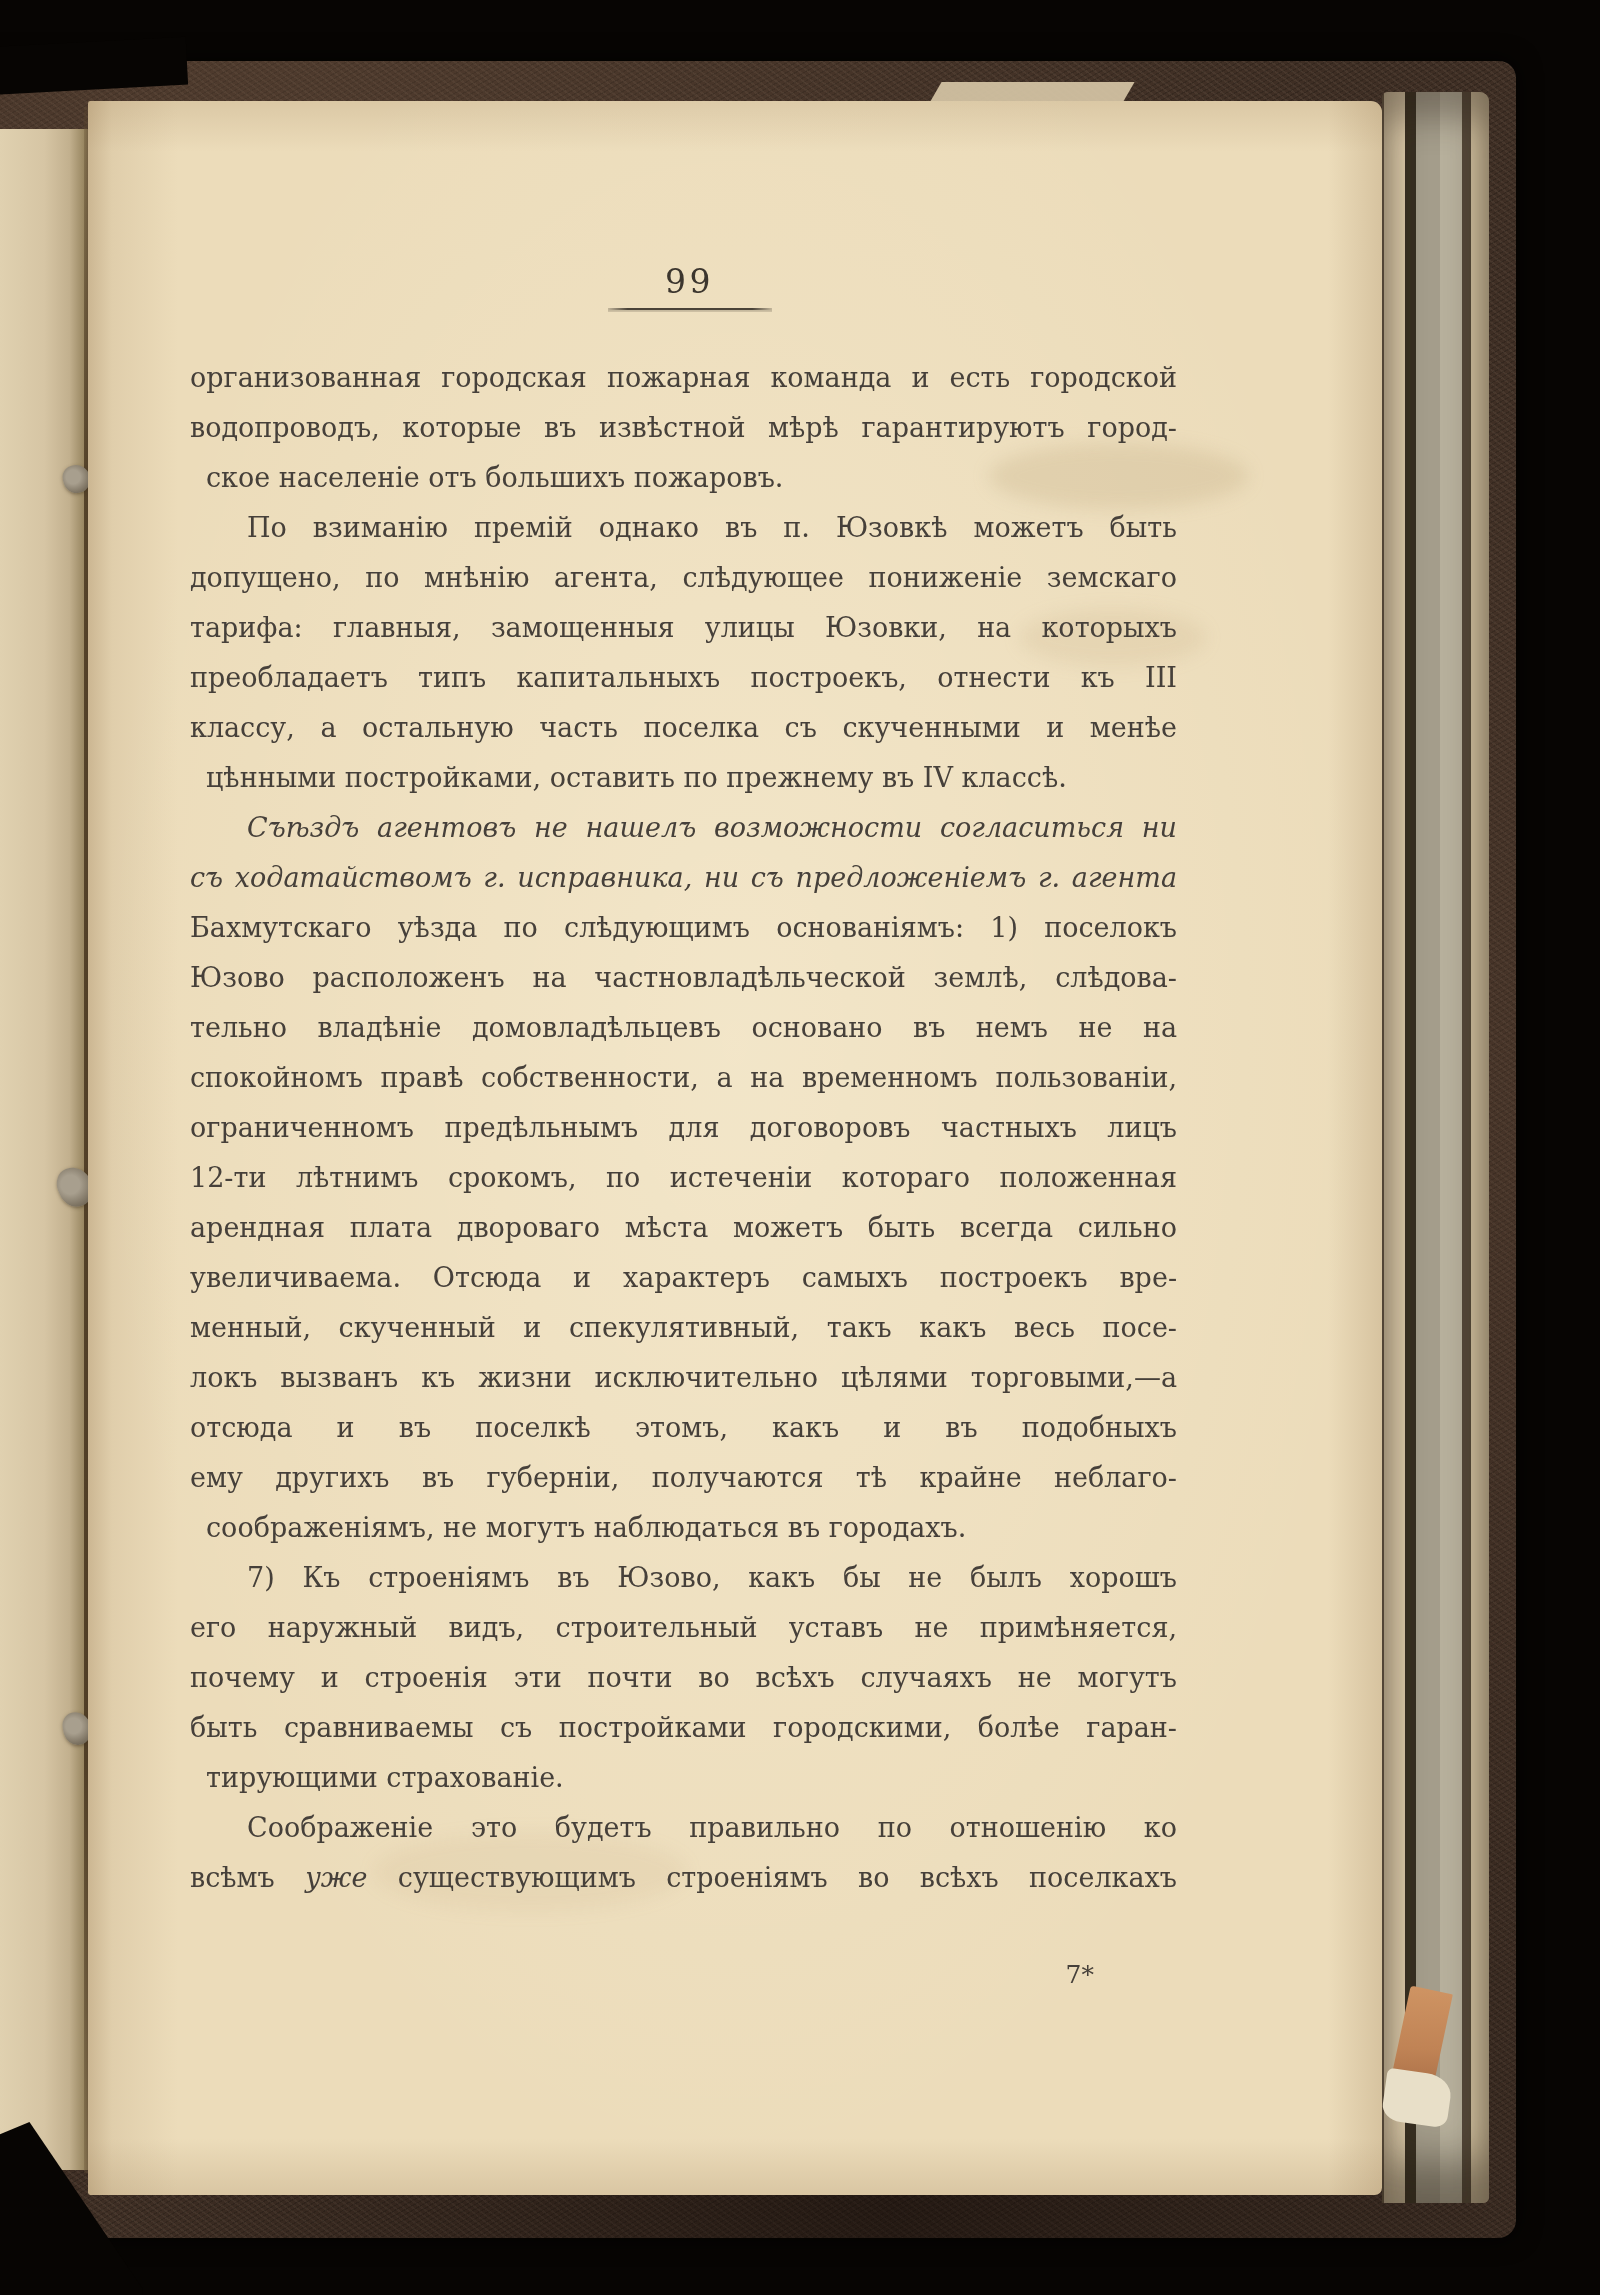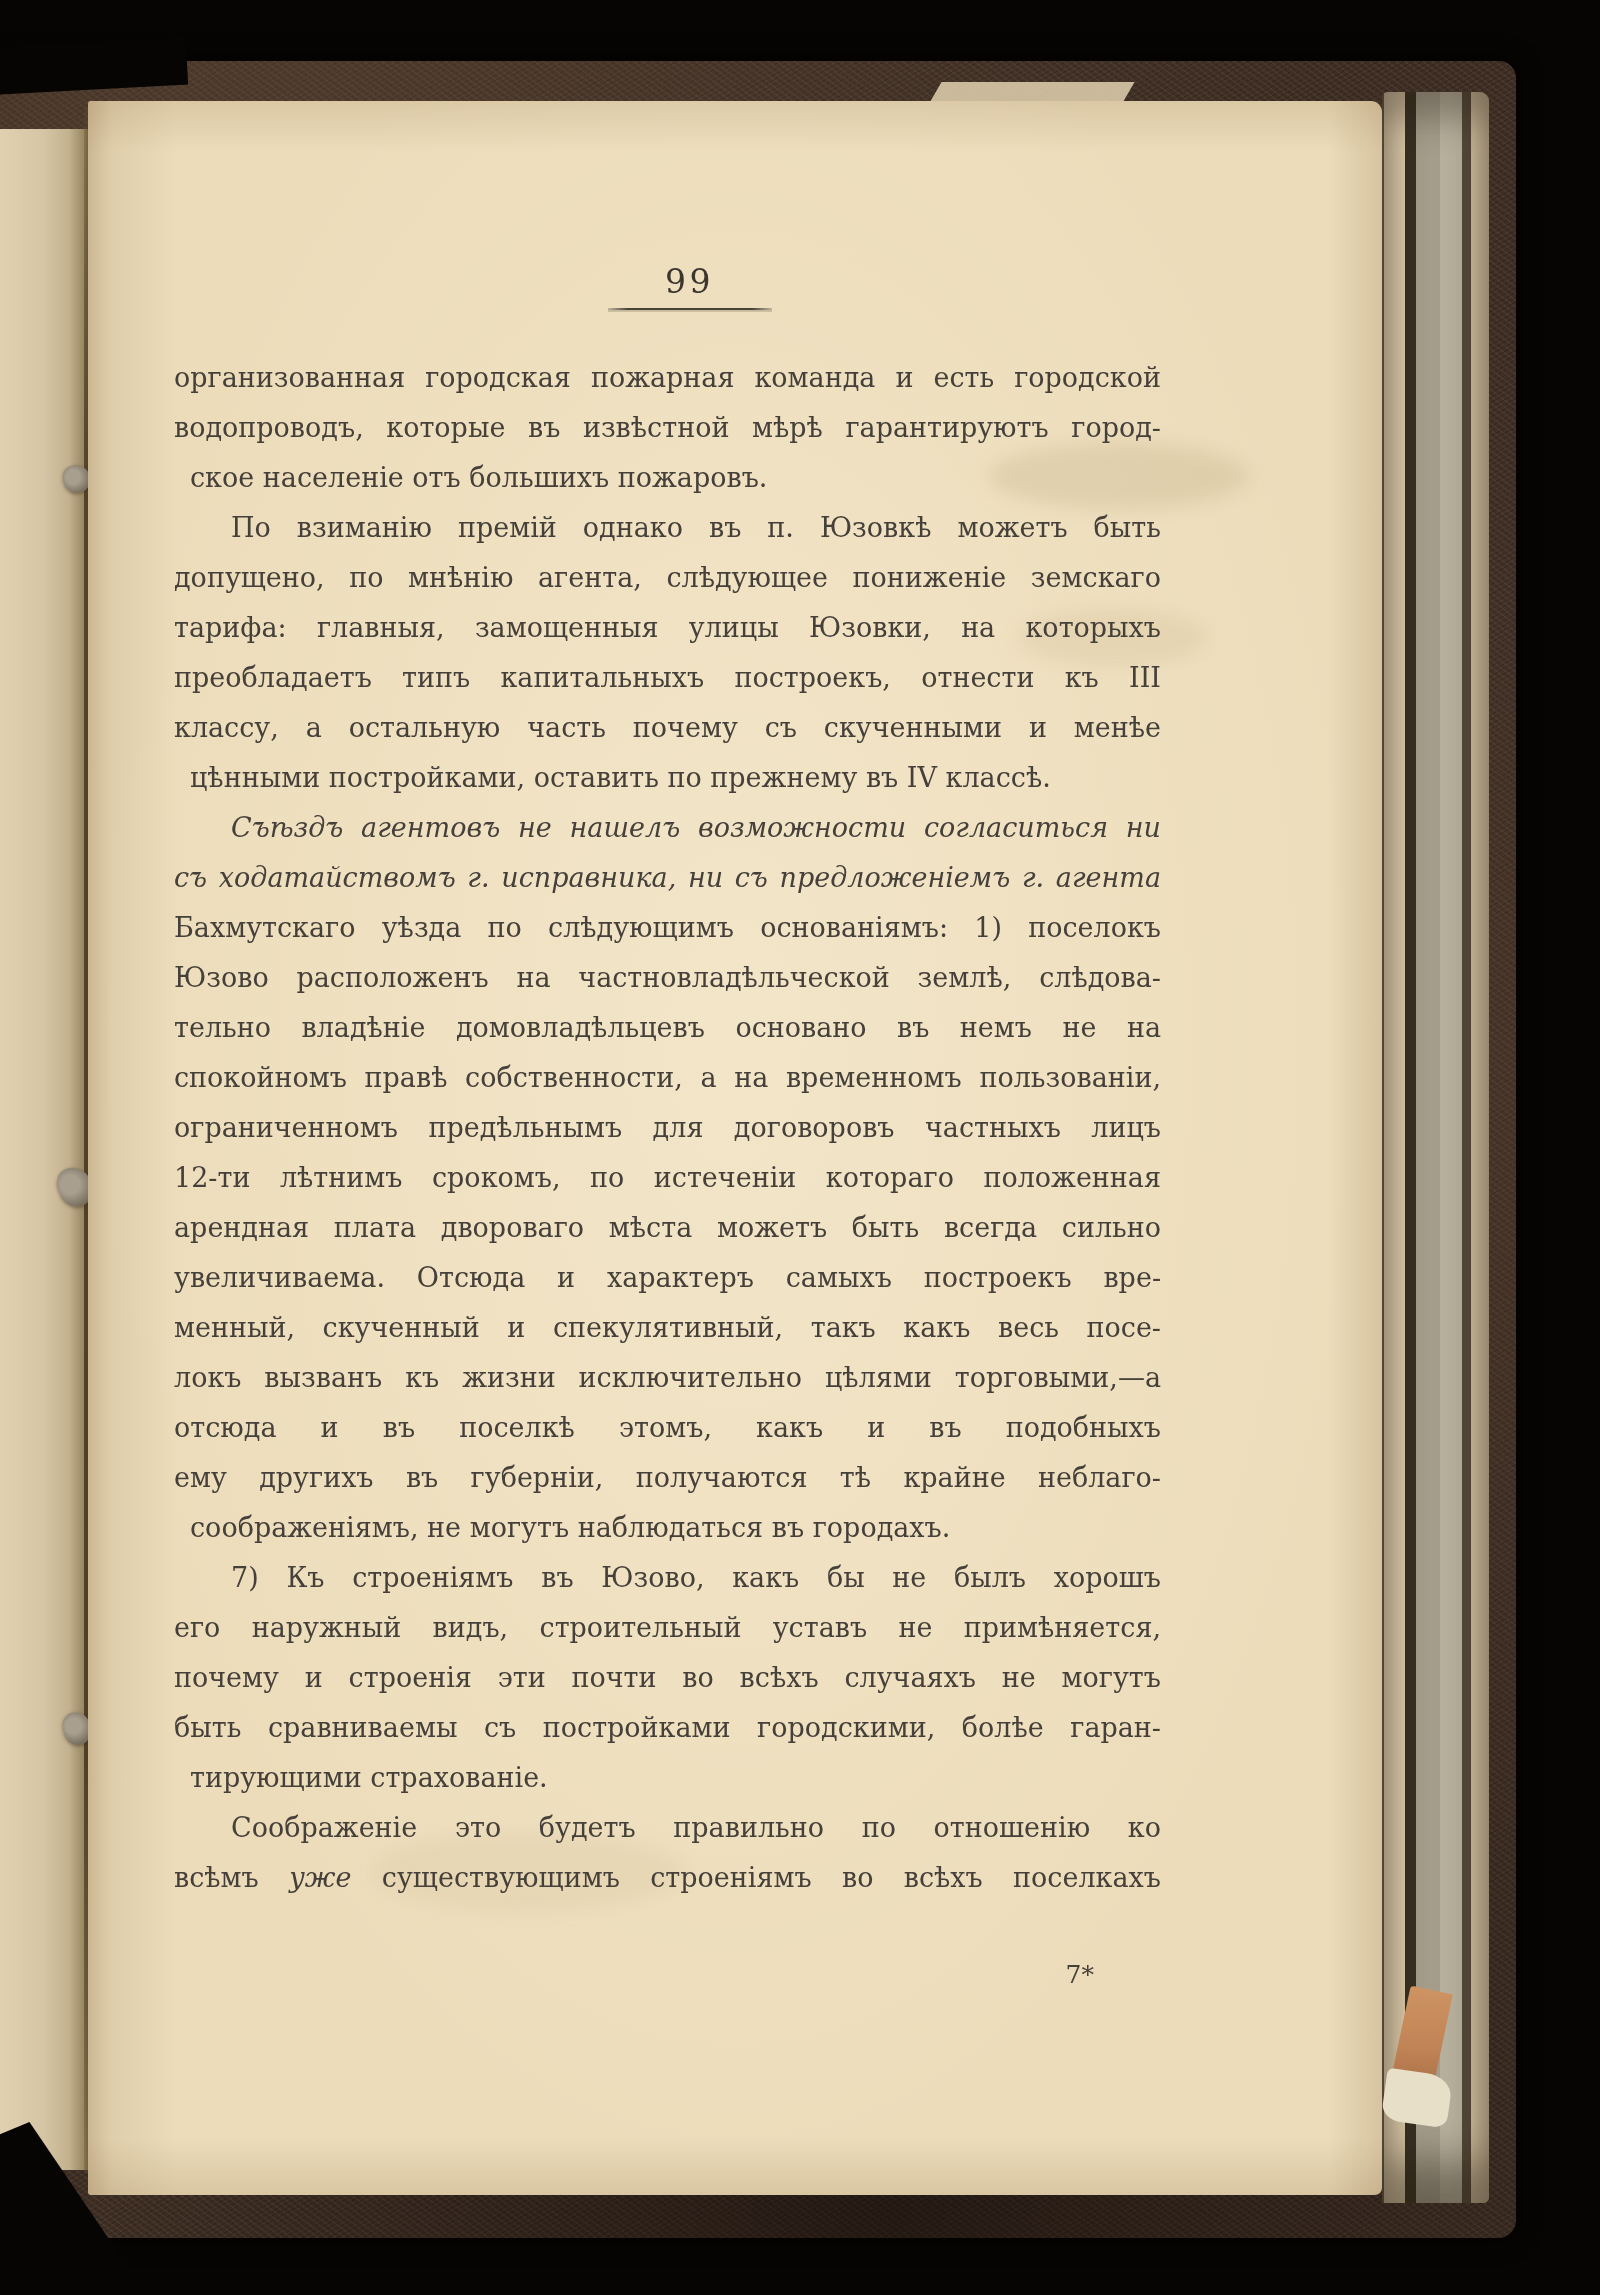--- a/index.html
+++ b/index.html
@@ -94,21 +94,21 @@
     position:absolute;left:196px;top:264px;width:987px;text-align:center;
     color:#3c362e;
   }
   .pagenum{font-size:33px;letter-spacing:3.6px;line-height:36px;}
   .pagenum-rule{
     width:164px;height:1.8px;margin:8.4px auto 0;
     background:linear-gradient(to right, rgba(70,62,50,.25), #4a4338 12%, #4a4338 88%, rgba(70,62,50,.25));
     box-shadow:0 1.8px 0 rgba(74,67,56,.25);
   }
   .text-layer{
-    position:absolute;left:174px;top:353px;width:987px;
+    position:absolute;left:190px;top:353px;width:987px;
     color:#46403a;font-size:27px;
   }
   .line{
     height:50px;line-height:50px;
     text-align:justify;text-align-last:justify;text-justify:inter-word;
   }
   .line.flush{text-align-last:left;margin-left:16px;}
   .line.indent{padding-left:57px;}
   .italic{font-style:italic;}
   .signature{
@@ -146,21 +146,21 @@
 </div>
 
 <div class="text-layer">
     <div class="line"><span>организованная городская пожарная команда и есть городской</span></div>
     <div class="line"><span>водопроводъ, которые въ извѣстной мѣрѣ гарантируютъ город-</span></div>
     <div class="line flush"><span>ское населеніе отъ большихъ пожаровъ.</span></div>
     <div class="line indent"><span>По взиманію премій однако въ п. Юзовкѣ можетъ быть</span></div>
     <div class="line"><span>допущено, по мнѣнію агента, слѣдующее пониженіе земскаго</span></div>
     <div class="line"><span>тарифа: главныя, замощенныя улицы Юзовки, на которыхъ</span></div>
     <div class="line"><span>преобладаетъ типъ капитальныхъ построекъ, отнести къ III</span></div>
-    <div class="line"><span>классу, а остальную часть почему съ скученными и менѣе</span></div>
+    <div class="line"><span>классу, а остальную часть поселка съ скученными и менѣе</span></div>
     <div class="line flush"><span>цѣнными постройками, оставить по прежнему въ IV классѣ.</span></div>
     <div class="line indent italic"><span class="italic">Съѣздъ агентовъ не нашелъ возможности согласиться ни</span></div>
     <div class="line italic"><span class="italic">съ ходатайствомъ г. исправника, ни съ предложеніемъ г. агента</span></div>
     <div class="line"><span>Бахмутскаго уѣзда по слѣдующимъ основаніямъ: 1) поселокъ</span></div>
     <div class="line"><span>Юзово расположенъ на частновладѣльческой землѣ, слѣдова-</span></div>
     <div class="line"><span>тельно владѣніе домовладѣльцевъ основано въ немъ не на</span></div>
     <div class="line"><span>спокойномъ правѣ собственности, а на временномъ пользованіи,</span></div>
     <div class="line"><span>ограниченномъ предѣльнымъ для договоровъ частныхъ лицъ</span></div>
     <div class="line"><span>12-ти лѣтнимъ срокомъ, по истеченіи котораго положенная</span></div>
     <div class="line"><span>арендная плата двороваго мѣста можетъ быть всегда сильно</span></div>

